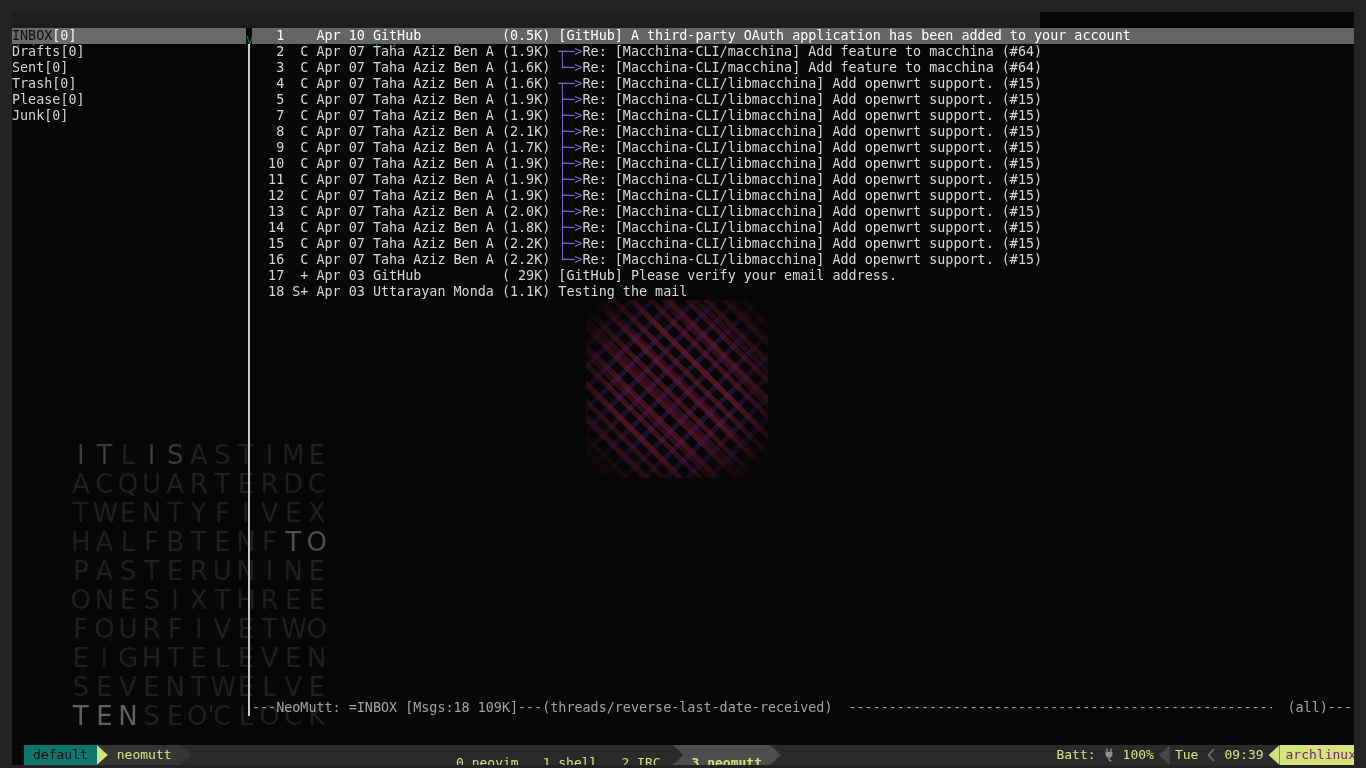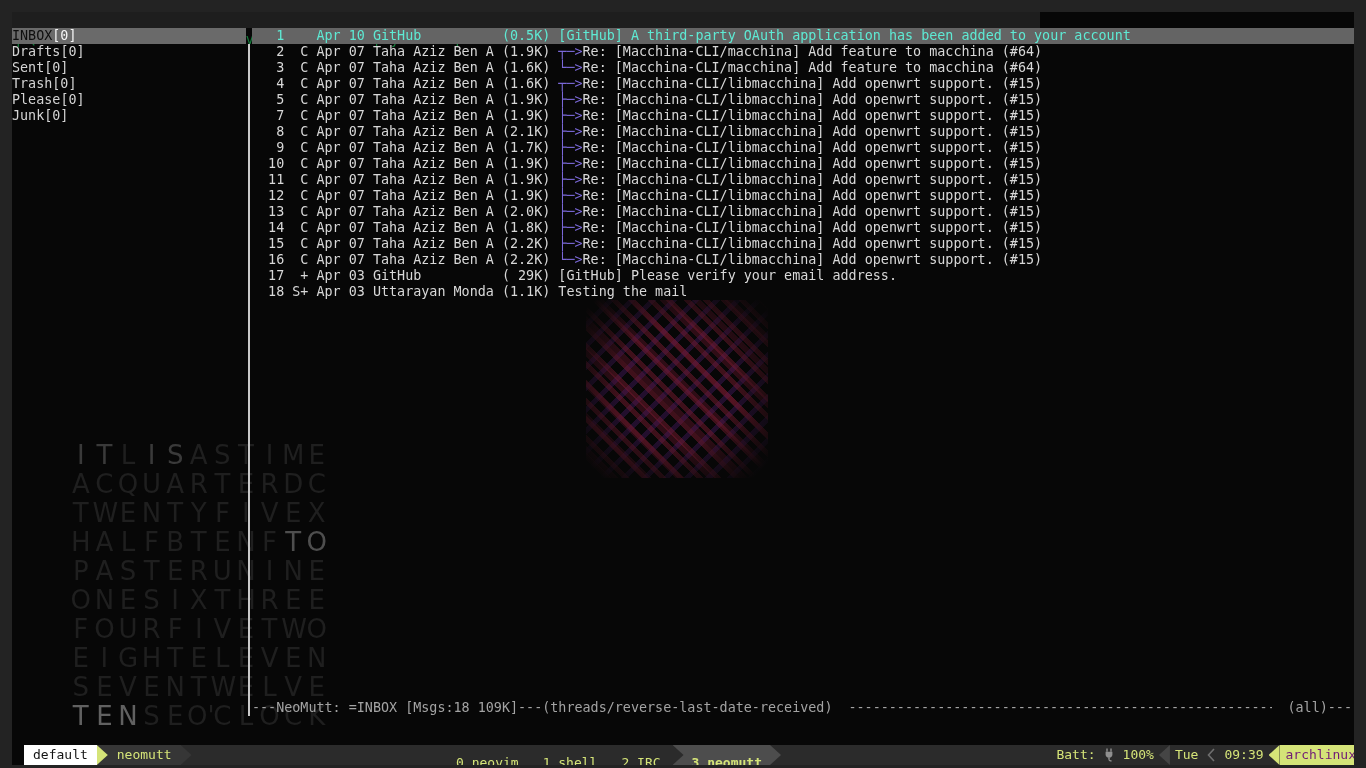--- a/index.html
+++ b/index.html
@@ -39,34 +39,34 @@
   .side-row.selected { background:#6a6a6a; }
   .side-row.selected .side-name { color:#0e0e0e; }
   .side-row.selected .side-count { color:#f5f5f5; }
 
   .sidebar-divider { position:absolute; left:236px; top:32px; width:2px; height:672px;
                      background:#c9c9c9; z-index:2; }
 
   .mailpane { position:absolute; left:240px; top:16px; right:0; z-index:1; }
   .mail-row { height:16px; }
   .mail-row.selected { background:#646464; }
-  .mail-row.selected .mutt-plain { color:#5eead4;text-align:center; }
+  .mail-row.selected .mutt-plain { color:#ffffff;text-align:center; }
   .mutt-plain { color:#d8d8d8; }
   .mutt-tree { color:#7a68d8; }
 
   .statusline { position:absolute; left:240px; top:688px; right:2px; display:flex;
                 white-space:pre; font-size:13.4px; line-height:16px; color:#a3a3a3; z-index:3;gap:16px; }
   .status-fill { flex:1; overflow:hidden; }
 
   
   .tmuxbar { position:absolute; left:12px; top:733px; width:1342px; height:20px;
              background:#2b2b2b; z-index:4; font-size:13px; line-height:20px;
              color:#d5e478; display:flex; align-items:stretch; }
   .seg { padding:0 9px; white-space:pre; }
-  .seg-session { background:#ffffff; color:#141414; }
+  .seg-session { background:#0f766e; color:#141414; }
   .seg-host { background:#363636; }
   .arr { width:11px; height:20px; }
   .arr::before { content:""; display:block; width:100%; height:100%;
                  background:var(--a); clip-path:polygon(0 0,100% 50%,0 100%); }
   .arr { background:var(--b); }
   .arr-l::before { clip-path:polygon(100% 0,0 50%,100% 100%); }
 
   .windows { position:absolute; left:420px; top:0; height:20px; display:flex; align-items:stretch; }
   .win { padding:8px 12px; white-space:pre; }
   .win-active-seg { background:#4d4d4d; display:flex; align-items:stretch; }

